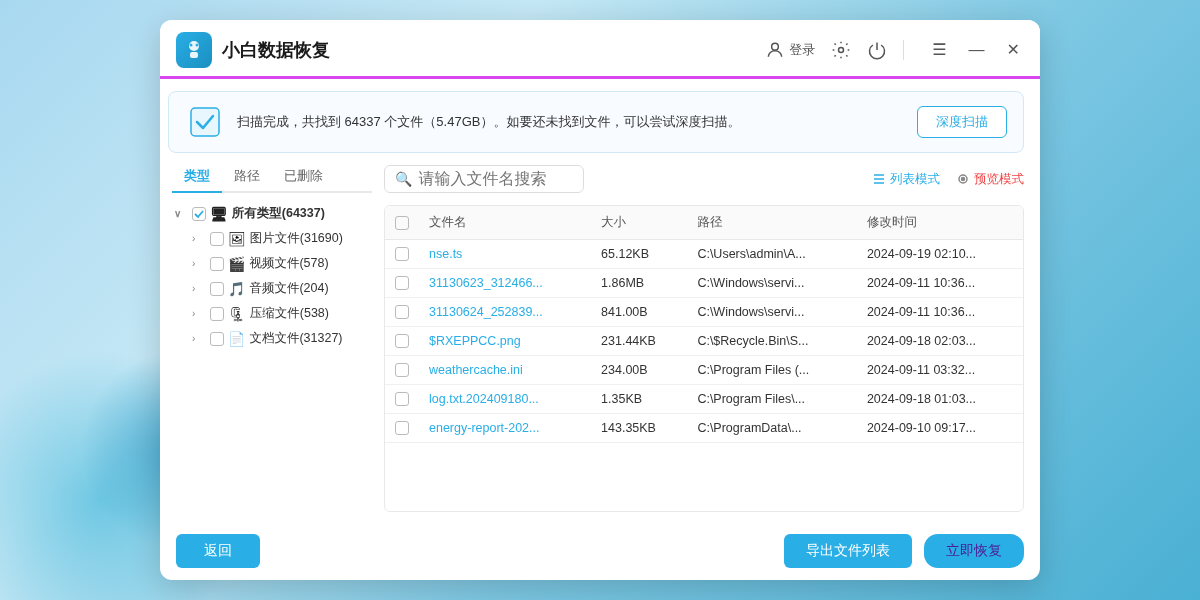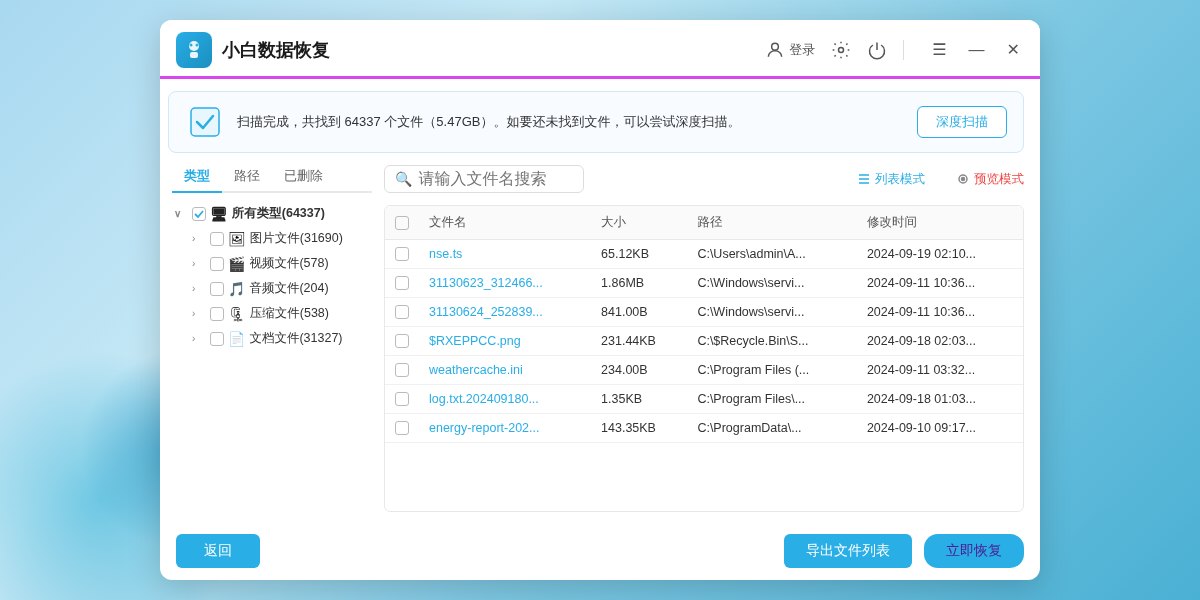--- a/index.html
+++ b/index.html
@@ -251,21 +251,21 @@
       color: #999;
       width: 100%;
     }
     .search-box .search-icon {
       color: #aaa;
       font-size: 14px;
     }
     .view-modes {
       display: flex;
       align-items: center;
-      gap: 31px;
+      gap: 16px;
     }
     .view-mode-btn {
       display: flex;
       align-items: center;
       gap: 4px;
       font-size: 12.5px;
       color: #29aee6;
       cursor: pointer;
     }
     .view-mode-btn.inactive { color: #ef4444; }

